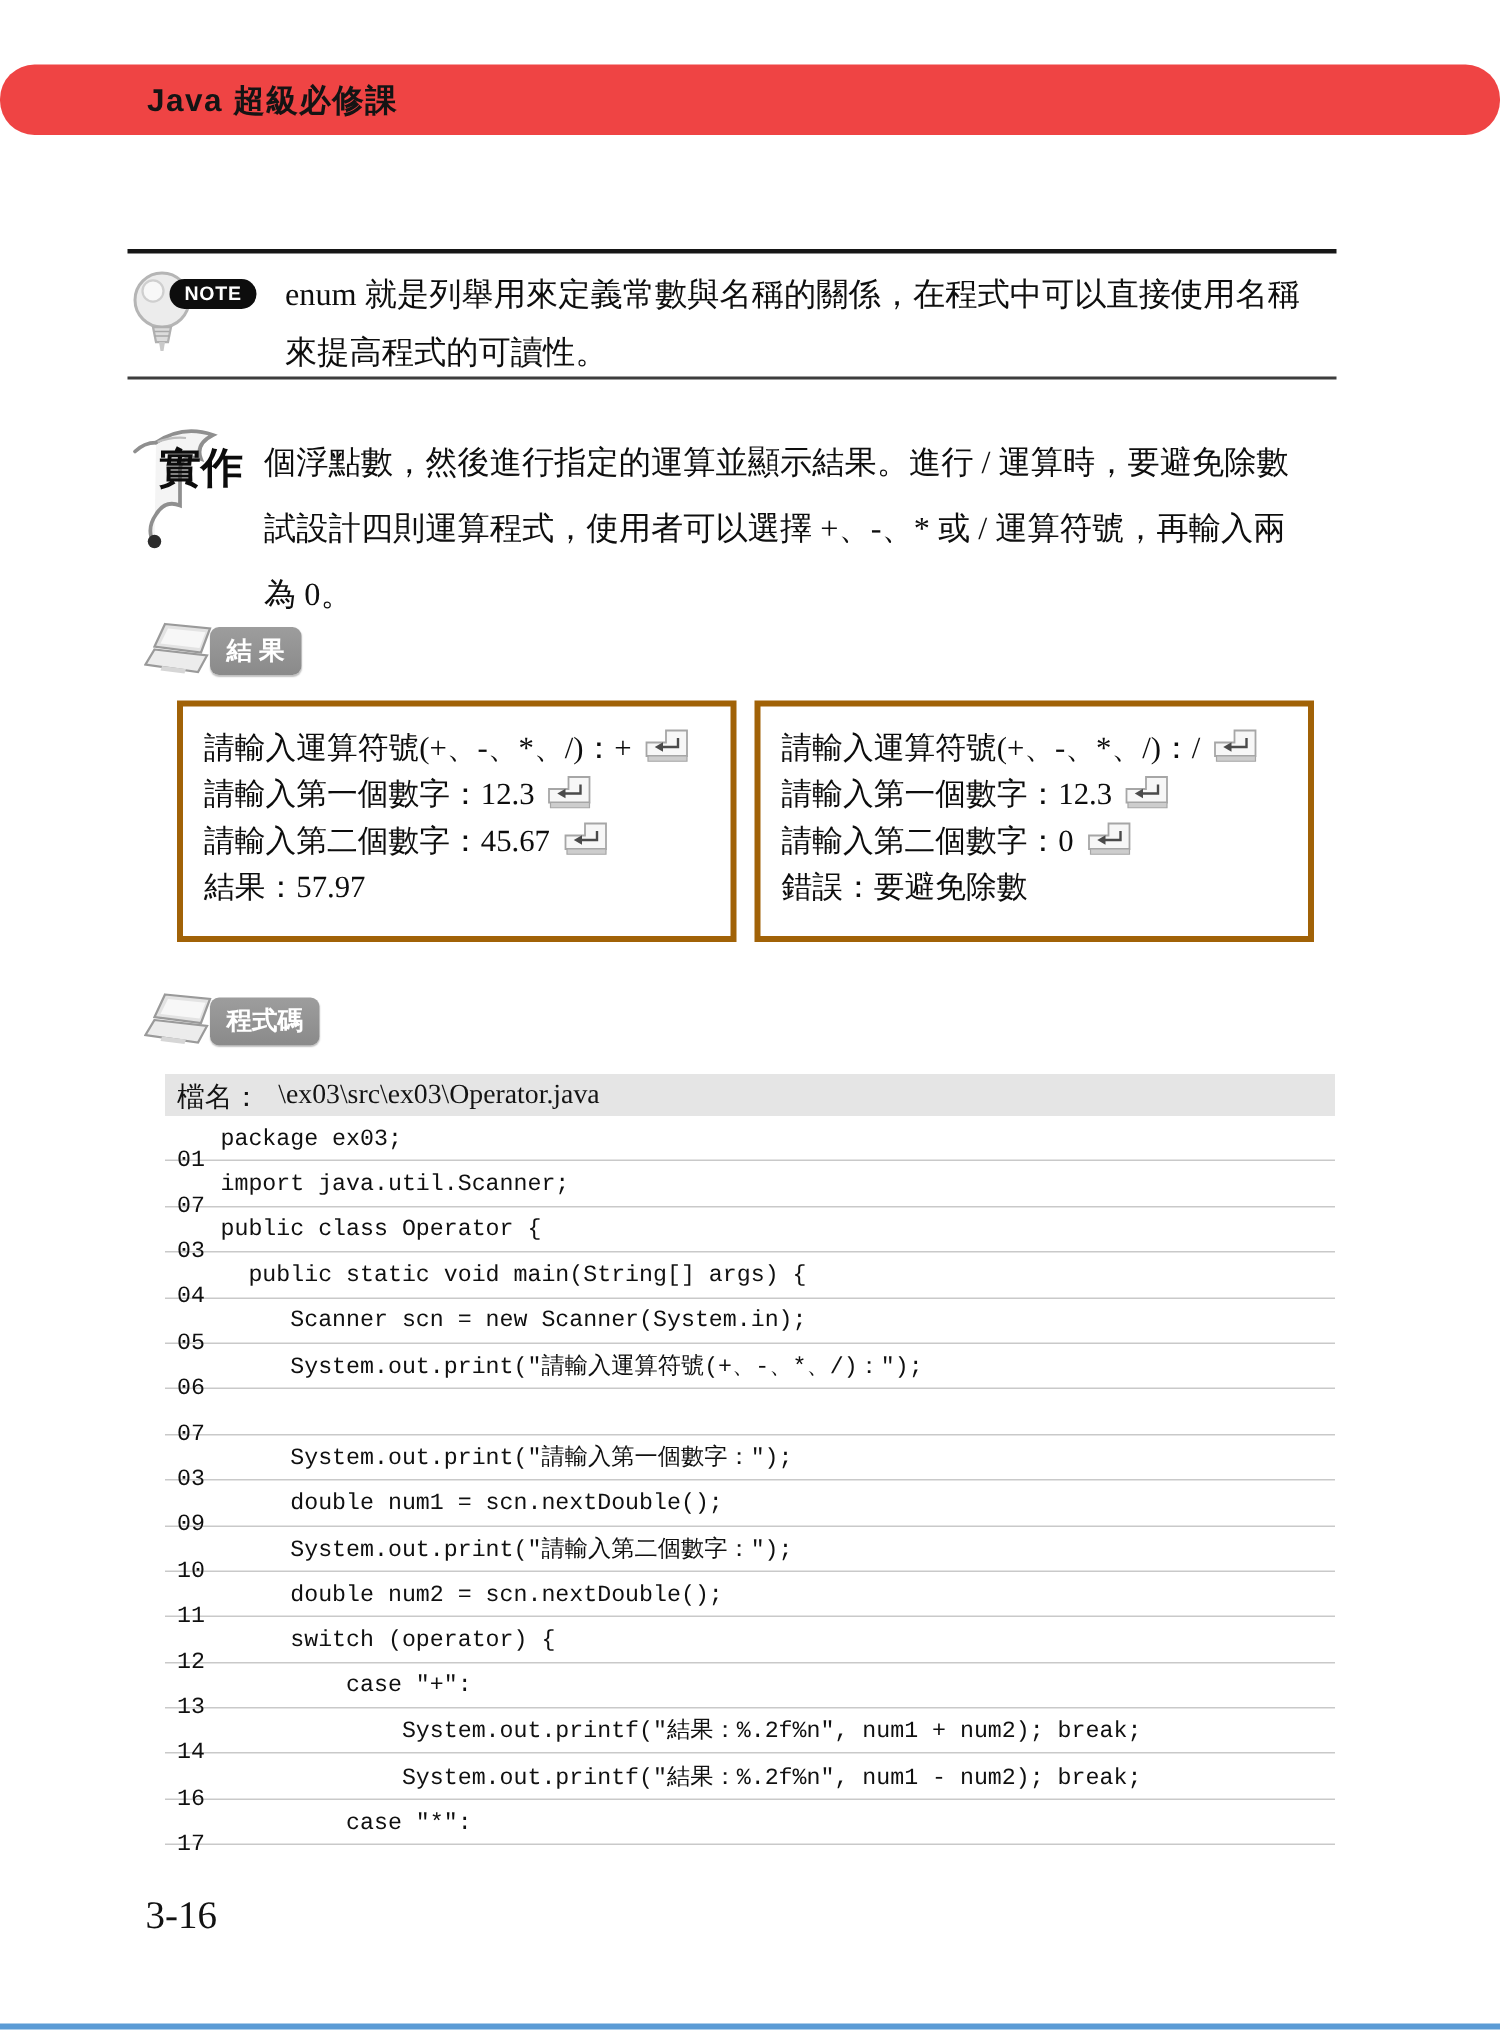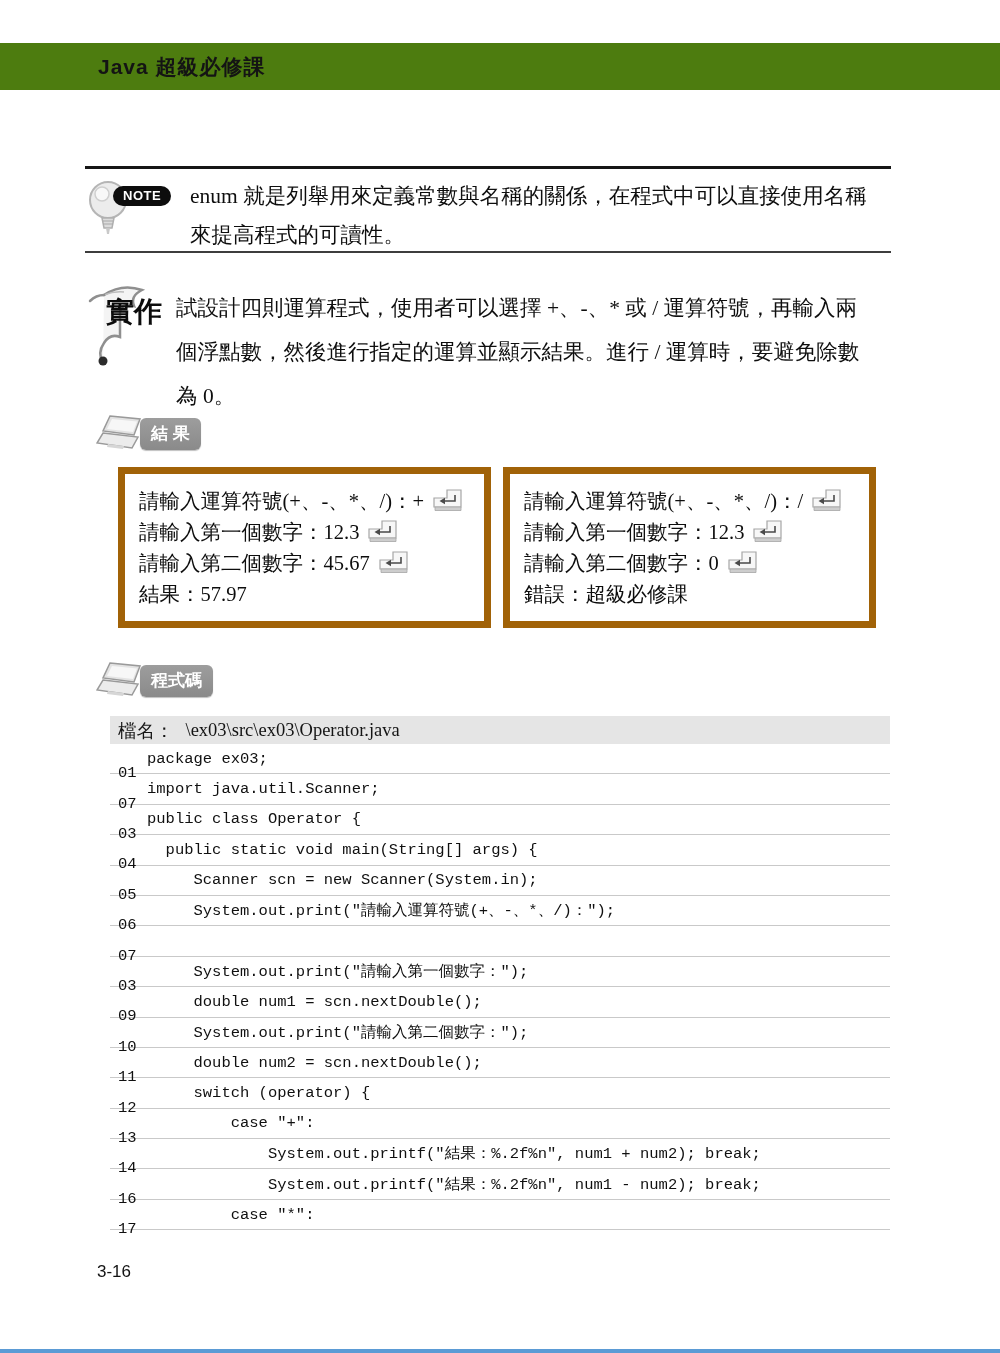--- a/index.html
+++ b/index.html
@@ -6,21 +6,21 @@
   body {
     width:1000px; height:1353px; position:relative;
     background:#ffffff; overflow:hidden;
     font-family:"Liberation Serif","DejaVu Serif",serif;
     color:#111;
   }
 
   
   .header-bar {
     position:absolute; top:43px; left:0; width:1000px; height:47px;
-    background:#4d7c0f; display:flex; align-items:center;
+    background:#ef4444; display:flex; align-items:center;border-radius:23px;
   }
   .header-title {
     margin-left:98px;
     font-family:"Liberation Sans","DejaVu Sans",sans-serif;
     font-weight:bold; font-size:21px; color:#141414; letter-spacing:1px;
   }
 
   
   .note-rule-top { position:absolute; top:166px; left:85px; width:806px; height:3px; background:#161616; }
   .note-rule-bottom { position:absolute; top:251px; left:85px; width:806px; height:2px; background:#3d3d3d; }
@@ -58,21 +58,21 @@
     font-family:"Liberation Sans","DejaVu Sans",sans-serif;
     font-size:17px; font-weight:bold; white-space:nowrap;
     box-shadow:0 1px 1px rgba(0,0,0,.25);
   }
   #result-badge { left:96px; top:414px; }
   #code-badge { left:96px; top:661px; }
 
   
   .console-box {
     position:absolute; top:467px; height:161px; width:373px;
-    border:7px solid #a16207; background:#fff;
+    border:4px solid #a16207; background:#fff;
     box-sizing:border-box; padding:11px 0 0 14px;
   }
   #console-box-1 { left:118px; }
   #console-box-2 { left:503px; }
   .console-line {
     display:flex; align-items:center; height:31px;
     font-size:20.5px; color:#0d0d0d; white-space:nowrap;
   }
   .enter-key { margin-left:7px; flex:none; }
 
@@ -88,22 +88,22 @@
     display:flex; align-items:center;
     font-family:"Liberation Mono","DejaVu Sans Mono",monospace;
     font-size:15.5px; color:#101010;
   }
   .code-no { flex:none; width:24px; margin-left:8px;margin-top:29px; }
   .code-text { white-space:pre; margin-left:5px; }
 
   
   .page-number {
     position:absolute; left:97px; top:1262px;
-    font-family:Liberation Sans, sans-serif;
-    font-size:17px; color:#121212;
+    font-family:Liberation Serif, serif;
+    font-size:26px; color:#121212;
   }
   .bottom-bar { position:absolute; left:0; bottom:0; width:1000px; height:4px; background:#5b9bd5; }
 </style>
 </head>
 <body>
 
 <div class="header-bar">
   <span class="header-title">Java 超級必修課</span>
 </div>
 
@@ -127,22 +127,22 @@
 <div class="practice-icon-wrap">
   <svg width="66" height="90" viewBox="0 0 66 90">
     <path d="M20,14 Q38,2 58,9 Q46,15 50,25 Q38,21 36,31 L36,56 Q26,52 20,62 Q13,72 19,82" fill="#f4f4f4" stroke="#8f8f8f" stroke-width="2.5" stroke-linecap="round"></path>
     <path d="M20,14 Q30,10 40,11" fill="none" stroke="#bdbdbd" stroke-width="1.5"></path>
     <circle cx="19" cy="80" r="4.5" fill="#2c2c2c"></circle>
     <path d="M6,20 Q12,14 20,14" fill="none" stroke="#8f8f8f" stroke-width="2.5" stroke-linecap="round"></path>
   </svg>
 </div>
 <div class="practice-label">實作</div>
 <div class="practice-text">
+    <div>個浮點數，然後進行指定的運算並顯示結果。進行 / 運算時，要避免除數</div>
     <div>試設計四則運算程式，使用者可以選擇 +、-、* 或 / 運算符號，再輸入兩</div>
-    <div>個浮點數，然後進行指定的運算並顯示結果。進行 / 運算時，要避免除數</div>
     <div>為 0。</div>
   </div>
 
 <div class="section-badge-wrap" id="result-badge">
   <svg class="laptop-icon" width="52" height="42" viewBox="0 0 52 42">
     <polygon points="14,2 44,5 38,21 7,17" fill="#e3e3e3" stroke="#9a9a9a" stroke-width="1.5"></polygon>
     <polygon points="16,5 41,7.5 37,18 11,15" fill="#f7f7f7"></polygon>
     <polygon points="7,19 42,23 36,34 1,29" fill="#ececec" stroke="#9a9a9a" stroke-width="1.5"></polygon>
     <polygon points="12,30 28,32 27,35 11,33" fill="#d6d6d6"></polygon>
   </svg>
@@ -210,21 +210,21 @@
     <span class="console-text">請輸入第二個數字：0</span>
     <svg class="enter-key" width="33" height="27" viewBox="0 0 33 27">
       <path d="M3,11 L16,11 L16,3 L30,3 L30,20 L3,20 Z" fill="#f7f7f7" stroke="#a6a6a6" stroke-width="1.2"></path>
       <path d="M4,20 L30,20 L30,23.5 L4,23.5 Z" fill="#cdcdcd" stroke="#a6a6a6" stroke-width="0.8"></path>
       <path d="M24,8 L24,14 L13,14" stroke="#4a4a4a" stroke-width="1.6" fill="none"></path>
       <polygon points="8.5,14 14,10.8 14,17.2" fill="#4a4a4a"></polygon>
     </svg>
   </div>
 
   <div class="console-line">
-    <span class="console-text">錯誤：超級必修課</span>
+    <span class="console-text">錯誤：要避免除數</span>
 
   </div>
 </div>
 
 <div class="section-badge-wrap" id="code-badge">
   <svg class="laptop-icon" width="52" height="42" viewBox="0 0 52 42">
     <polygon points="14,2 44,5 38,21 7,17" fill="#e3e3e3" stroke="#9a9a9a" stroke-width="1.5"></polygon>
     <polygon points="16,5 41,7.5 37,18 11,15" fill="#f7f7f7"></polygon>
     <polygon points="7,19 42,23 36,34 1,29" fill="#ececec" stroke="#9a9a9a" stroke-width="1.5"></polygon>
     <polygon points="12,30 28,32 27,35 11,33" fill="#d6d6d6"></polygon>

